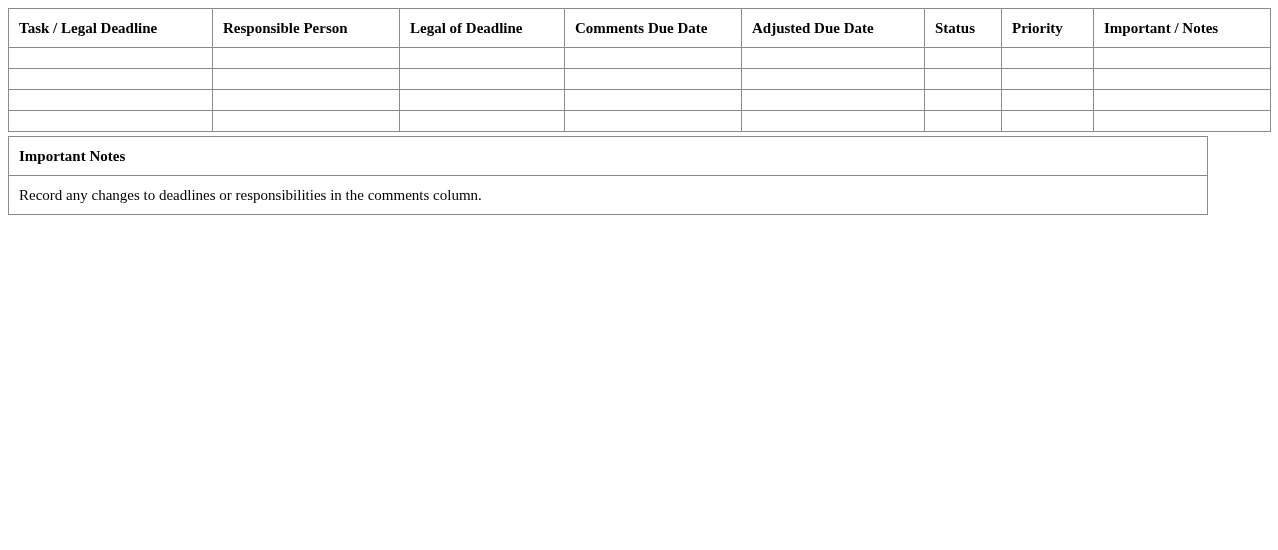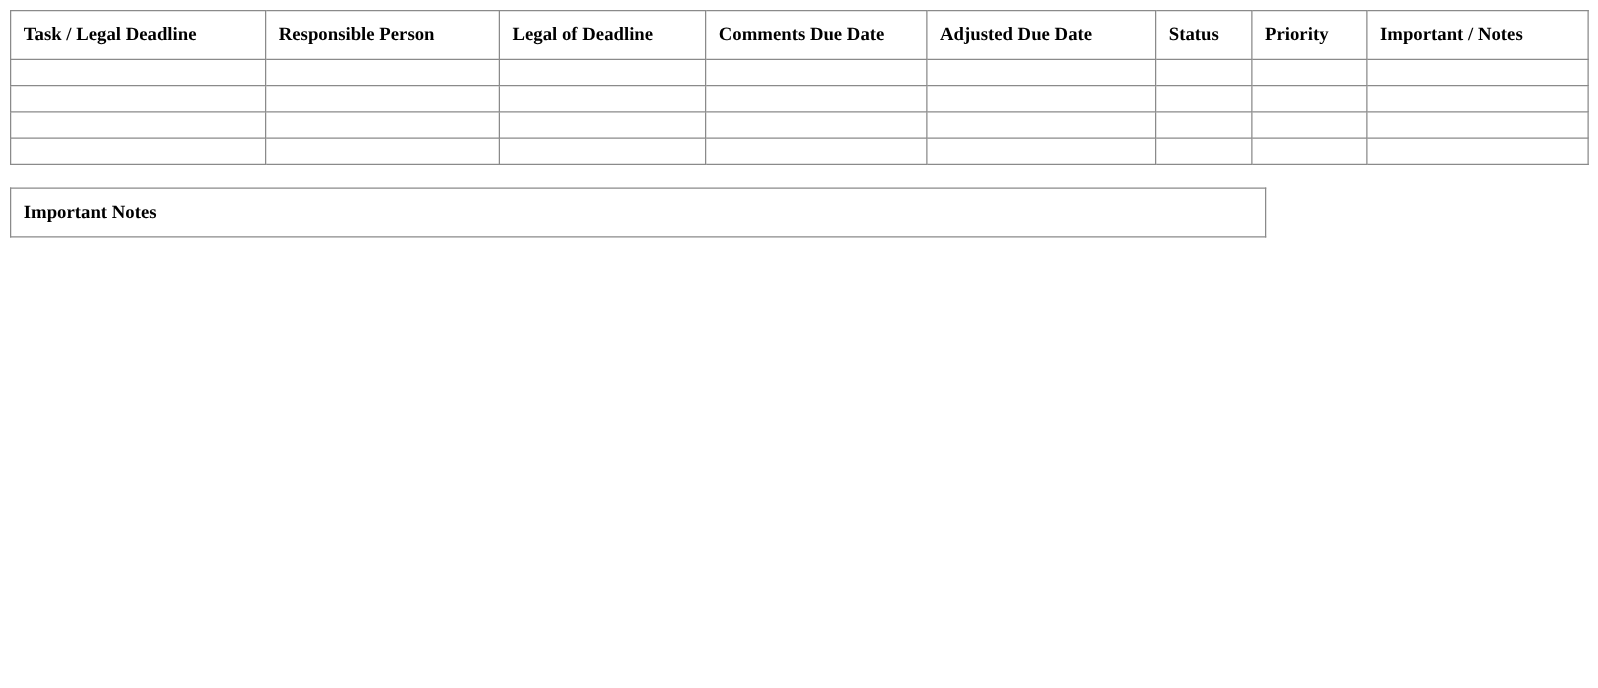--- a/index.html
+++ b/index.html
@@ -2,21 +2,21 @@
 <html><head>
 <meta charset="utf-8">
 <style>
   html, body { margin: 0; padding: 0; background: #ffffff; }
   body { width: 1278px; height: 550px; position: relative; font-family: "Liberation Serif", serif; color: #000; }
   table { border-collapse: collapse; position: absolute; left: 8px; table-layout: fixed; }
   td, th { border: 1px solid #8a8a8a; padding: 0 10px; font-size: 15px; text-align: left; vertical-align: middle; }
   #tracker { top: 8px; width: 1262px; }
   #tracker th { height: 38px; font-weight: bold; }
   #tracker td { height: 20px; }
-  #notes { top: 150px; width: 1005px; }
+  #notes { top: 136px; width: 1200px; }
   #notes th, #notes td { height: 38px; }
   #notes th { font-weight: bold; }
 </style>
 </head>
 <body>
 
 <table id="tracker">
   <colgroup>
     <col style="width:204px">
       <col style="width:187px">
@@ -83,14 +83,17 @@
   </tbody>
 </table>
 
 <table id="notes">
   <thead>
     <tr>
       <th>Important Notes</th>
     </tr>
   </thead>
   <tbody>
+    <tr>
+        <td>Record any changes to deadlines or responsibilities in the comments column.</td>
+      </tr>
   </tbody>
 </table>
 
 </body></html>

